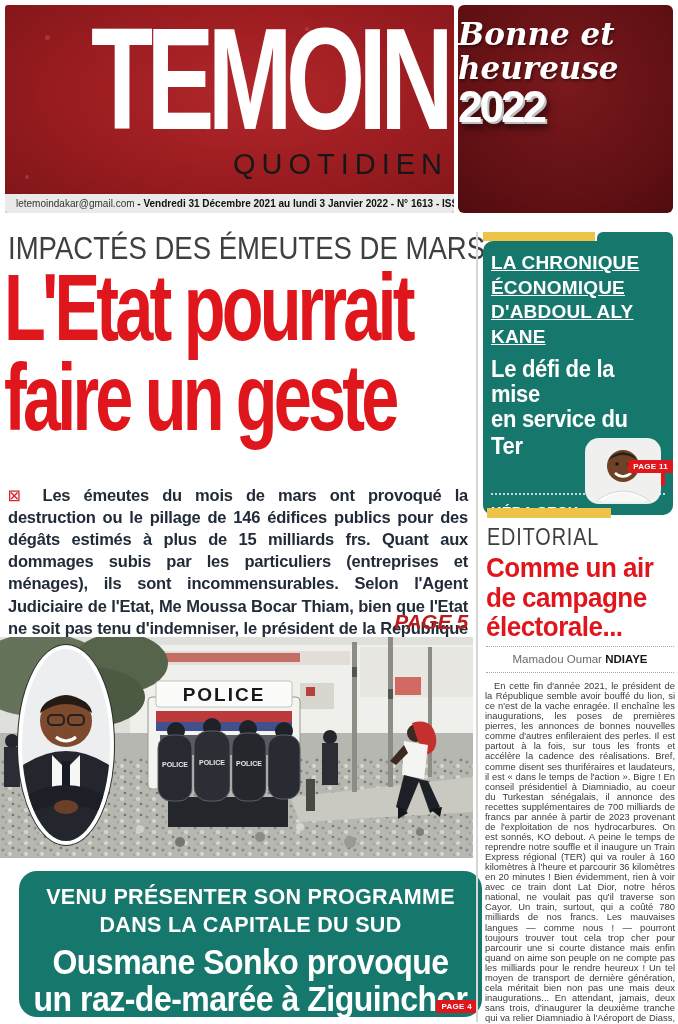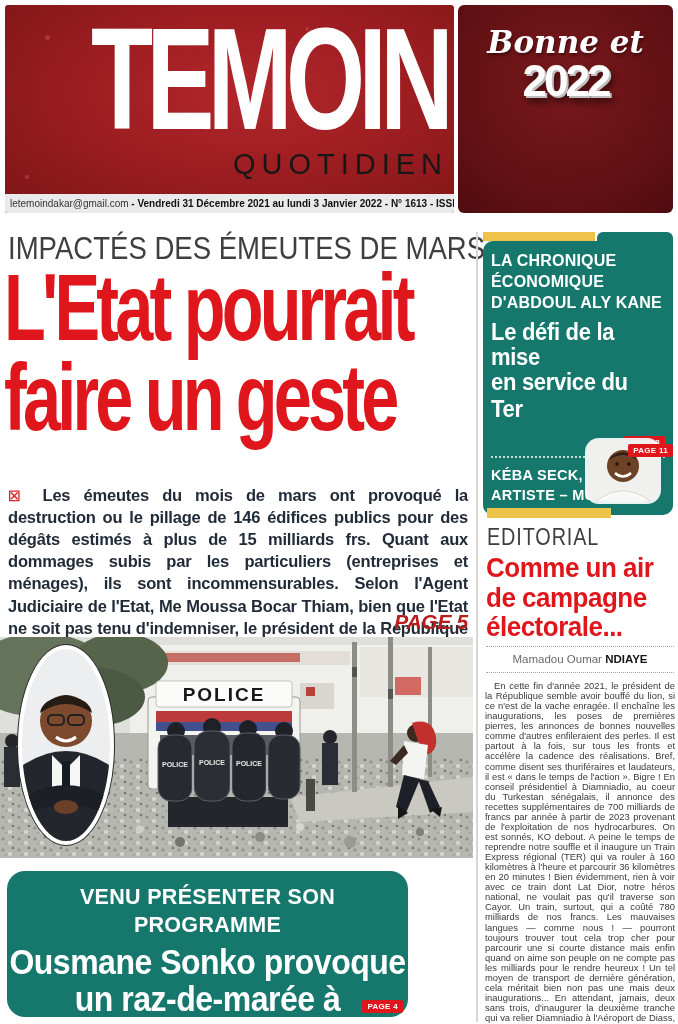--- a/index.html
+++ b/index.html
@@ -23,28 +23,28 @@
   .temoin{
     position:absolute;left:86px;top:-8px;color:#fff;font-size:124px;font-weight:900;
     letter-spacing:-8px;transform:scale(0.82,1.16);transform-origin:left top;white-space:nowrap;
   }
   .quotidien{
     position:absolute;right:6px;top:142px;color:#171717;font-size:29px;font-weight:400;
     letter-spacing:6px;white-space:nowrap;transform:scaleY(1.02);transform-origin:right top;
   }
   .datestrip{
     position:absolute;left:0;bottom:0;width:449px;height:19px;background:#eaeaea;
-    display:flex;align-items:center;padding-left:5px;box-sizing:border-box;
+    display:flex;align-items:center;padding-left:11px;box-sizing:border-box;
     font-size:10px;color:#333;white-space:nowrap;
   }
   .datestrip .bold{font-weight:bold;color:#111;}
   .greeting{
     position:absolute;left:453px;top:0;width:215px;height:208px;border-radius:6px;
     background:radial-gradient(circle at 50% 38%, #79191d 0%, #601013 70%, #4f0c0f 100%);
-    color:#fff;text-align:center;box-sizing:border-box;padding-top:20px;overflow:hidden;
+    color:#fff;box-sizing:border-box;padding-top:12px;overflow:hidden;
   }
   .greeting .script{
     font-family:"DejaVu Serif",serif;font-style:italic;font-weight:bold;
     font-size:31px;line-height:1.1;text-shadow:1px 2px 3px rgba(0,0,0,.45);
   }
   .greeting .year{
     font-size:44px;font-weight:900;letter-spacing:-3px;line-height:.95;margin-top:1px;
     color:#fdfdfd;text-shadow:2px 2px 0 #bfbfbf,4px 6px 7px rgba(0,0,0,.6);
   }
   
@@ -63,52 +63,52 @@
   }
   .lead-bullet{color:#d8262c;font-size:14px;font-weight:bold;margin-right:9px;}
   .page5{
     position:absolute;left:8px;top:610px;width:460px;text-align:right;
     color:#b91c1c;font-weight:800;font-size:21px;letter-spacing:-0.3px;font-style:italic;
   }
   
   .photo{position:absolute;left:0;top:637px;width:473px;height:221px;}
   
   .banner{
-    position:absolute;left:7px;top:871px;width:401px;height:146px;background:#16786c;
+    position:absolute;left:19px;top:871px;width:463px;height:146px;background:#16786c;
     border-radius:18px;color:#fff;text-align:center;box-sizing:border-box;padding-top:13px;
   }
   .banner .bk{font-size:21.5px;font-weight:bold;line-height:1.3;letter-spacing:.3px;}
   .banner .bh{font-size:32px;font-weight:900;line-height:1.07;letter-spacing:-.5px;margin-top:4px;
     transform:scaleY(1.08);transform-origin:center top;}
   .banner .badge{position:absolute;right:5px;bottom:4px;}
   
   .divider{position:absolute;left:476px;top:232px;width:2px;height:790px;background:#d6d6d3;}
   .chronicle{
     position:absolute;left:483px;top:241px;width:190px;height:274px;background:#16786c;
     border-radius:10px;color:#fff;box-sizing:border-box;padding:10px 8px;
   }
   .ybar-top{position:absolute;left:0;top:-9px;width:112px;height:9px;background:#edc34a;}
   .teal-tab{position:absolute;right:0;top:-9px;width:76px;height:18px;background:#16786c;border-radius:6px 6px 0 0;}
   .ybar-bottom{position:absolute;left:4px;bottom:-3px;width:124px;height:10px;background:#edc34a;}
-  .ch-kicker{font-size:16px;font-weight:bold;line-height:1.3;letter-spacing:.2px;}
+  .ch-kicker{font-size:19px;font-weight:bold;line-height:1.3;letter-spacing:.2px;text-decoration:underline;}
   .ch-title{font-size:22px;font-weight:800;line-height:1.1;margin-top:7px;letter-spacing:-.3px;
     transform:scaleY(1.05);transform-origin:left top;}
   .badge{
     display:inline-block;background:#e0161d;color:#fff;font-size:8px;font-weight:bold;
     padding:2px 5px;border-radius:2px;letter-spacing:.3px;white-space:nowrap;
   }
   .ch-badge-row{text-align:right;margin-top:14px;}
   .ch-dots{border-top:2px dotted rgba(255,255,255,.75);margin:7px 0 8px 0;}
   .ch-kicker2{font-size:14.5px;font-weight:bold;line-height:1.35;letter-spacing:.3px;}
   .ch-quote{font-size:25px;font-weight:800;line-height:1.14;margin-top:7px;letter-spacing:-.3px;}
   .portrait-card{
     position:absolute;right:14px;bottom:13px;width:72px;height:62px;background:#fff;
     border-radius:12px;overflow:hidden;box-shadow:0 0 0 2px rgba(255,255,255,.9);
   }
-  .badge11{position:absolute;right:0px;bottom:58px;}
+  .badge11{position:absolute;right:0px;bottom:42px;}
   
   .edit-label{
     position:absolute;left:487px;top:524px;font-size:22px;color:#3e3e3e;letter-spacing:1px;
     transform:scale(0.9,1.05);transform-origin:left top;white-space:nowrap;
   }
   .edit-title{
     position:absolute;left:486px;top:553px;font-size:26px;font-weight:800;color:#e0161d;
     line-height:1.08;letter-spacing:-.5px;transform:scaleY(1.05);transform-origin:left top;
   }
   .edit-sep1{position:absolute;left:486px;top:646px;width:188px;border-top:1px dotted #a7a7a7;}
@@ -134,20 +134,21 @@
     <div class="dot" style="left:420px;top:90px;width:4px;height:4px;"></div>
     <div class="temoin">TEMOIN</div>
     <div class="quotidien">QUOTIDIEN</div>
     <div class="datestrip">
       <span>letemoindakar@gmail.com</span>&nbsp;
       <span class="bold">- Vendredi 31 Décembre 2021 au lundi 3 Janvier 2022 - N° 1613 - ISSN n° 8509972</span>
     </div>
   </div>
   <div class="greeting">
     <div class="script">Bonne et</div>
+    <div class="script">heureuse</div>
     <div class="year">2022</div>
   </div>
 </div>
 
 <div class="kicker">IMPACTÉS DES ÉMEUTES DE MARS</div>
 <div class="headline">
   <div>L'Etat pourrait</div>
   <div>faire un geste</div>
 </div>
 <div class="lead-body">
@@ -273,20 +274,21 @@
         <rect x="48" y="78" width="16" height="10" rx="4" fill="none" stroke="#222" stroke-width="2"></rect>
         <rect x="68" y="78" width="16" height="10" rx="4" fill="none" stroke="#222" stroke-width="2"></rect>
         <path d="M56 100 Q66 108 76 100" stroke="#fff" stroke-width="3" fill="none"></path>
       </g>
     </g>
   </svg>
 </div>
 
 <div class="banner">
   <div class="bk">VENU PRÉSENTER SON PROGRAMME</div>
+  <div class="bk">DANS LA CAPITALE DU SUD</div>
   <div class="bh">
     <div>Ousmane Sonko provoque</div>
     <div>un raz-de-marée à Ziguinchor</div>
   </div>
   <span class="badge">PAGE 4</span>
 </div>
 
 <div class="divider"></div>
 
 <div class="chronicle">

